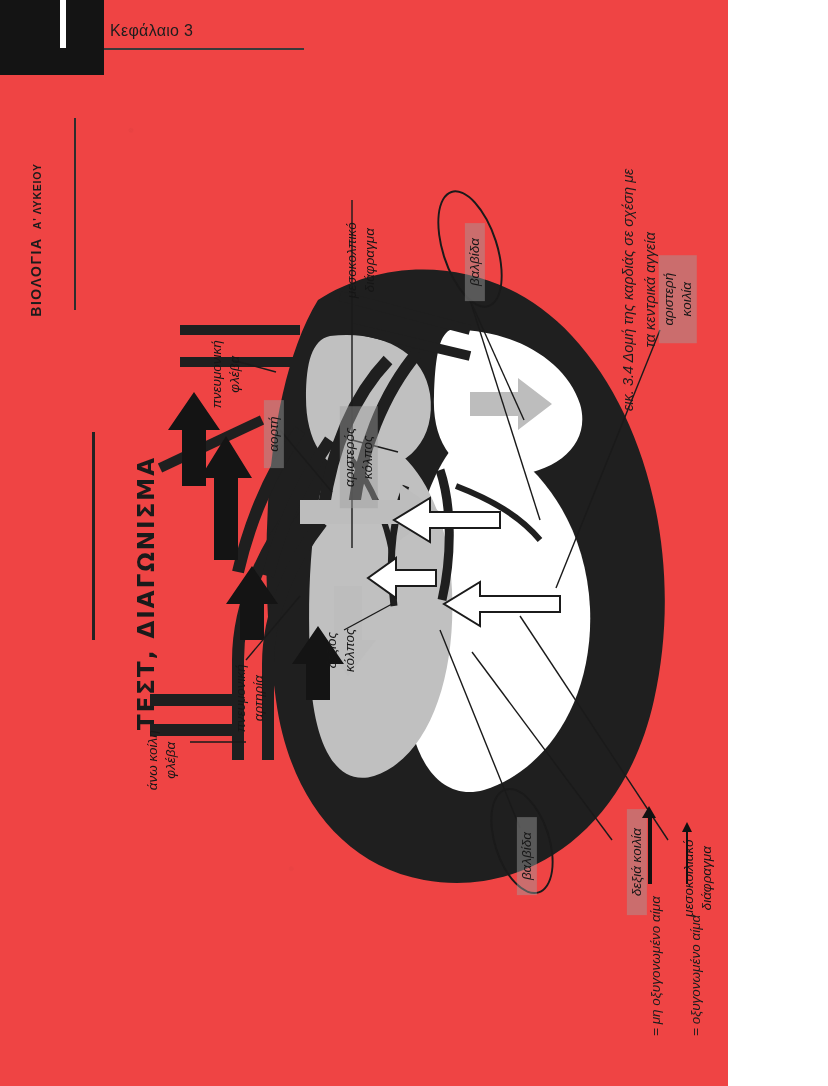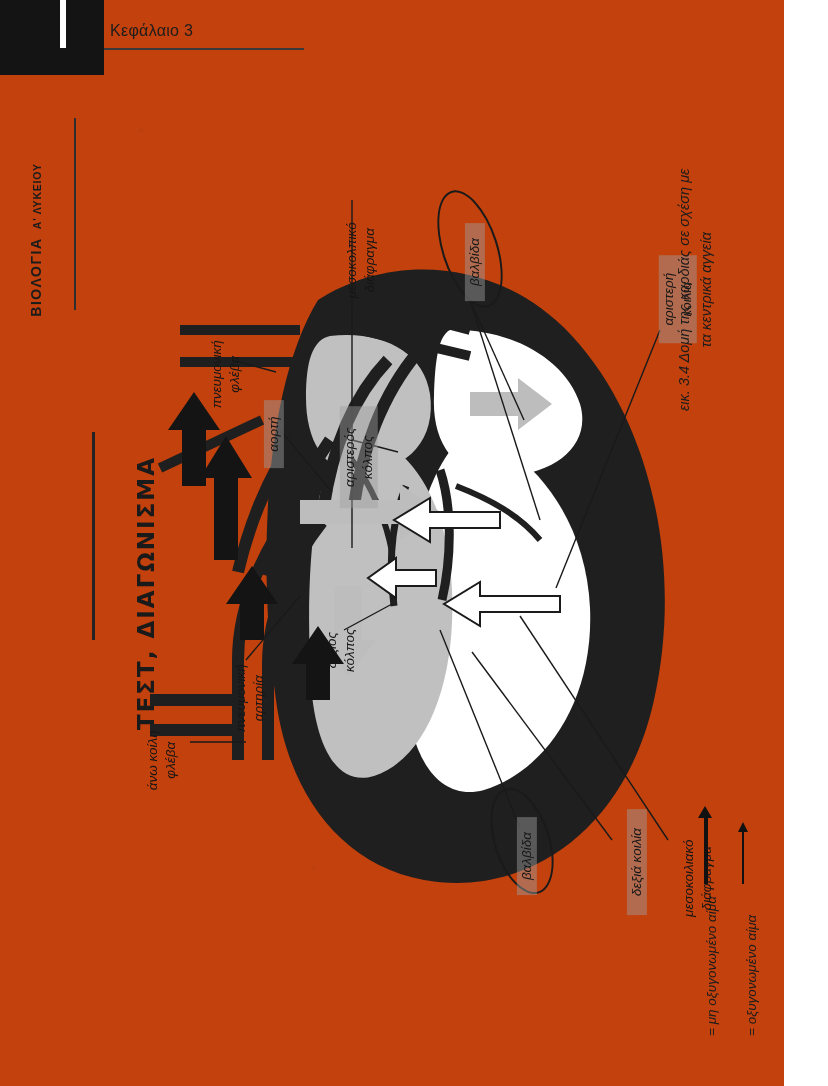--- a/index.html
+++ b/index.html
@@ -10,23 +10,23 @@
   body {
     width: 828px;
     height: 1086px;
     font-family: "Liberation Sans", sans-serif;
     overflow: hidden;
     position: relative;
   }
   #page {
     position: absolute;
     left: 0; top: 0;
-    width: 784px;
+    width: 728px;
     height: 1086px;
-    background: #c2410c;
+    background: #ef4444;
     overflow: hidden;
   }
 
   
   .grain {
     position: absolute;
     inset: 0;
     background:
       radial-gradient(circle at 18% 12%, rgba(0,0,0,0.025) 0 2px, transparent 3px),
       radial-gradient(circle at 72% 44%, rgba(0,0,0,0.02) 0 2px, transparent 3px),

